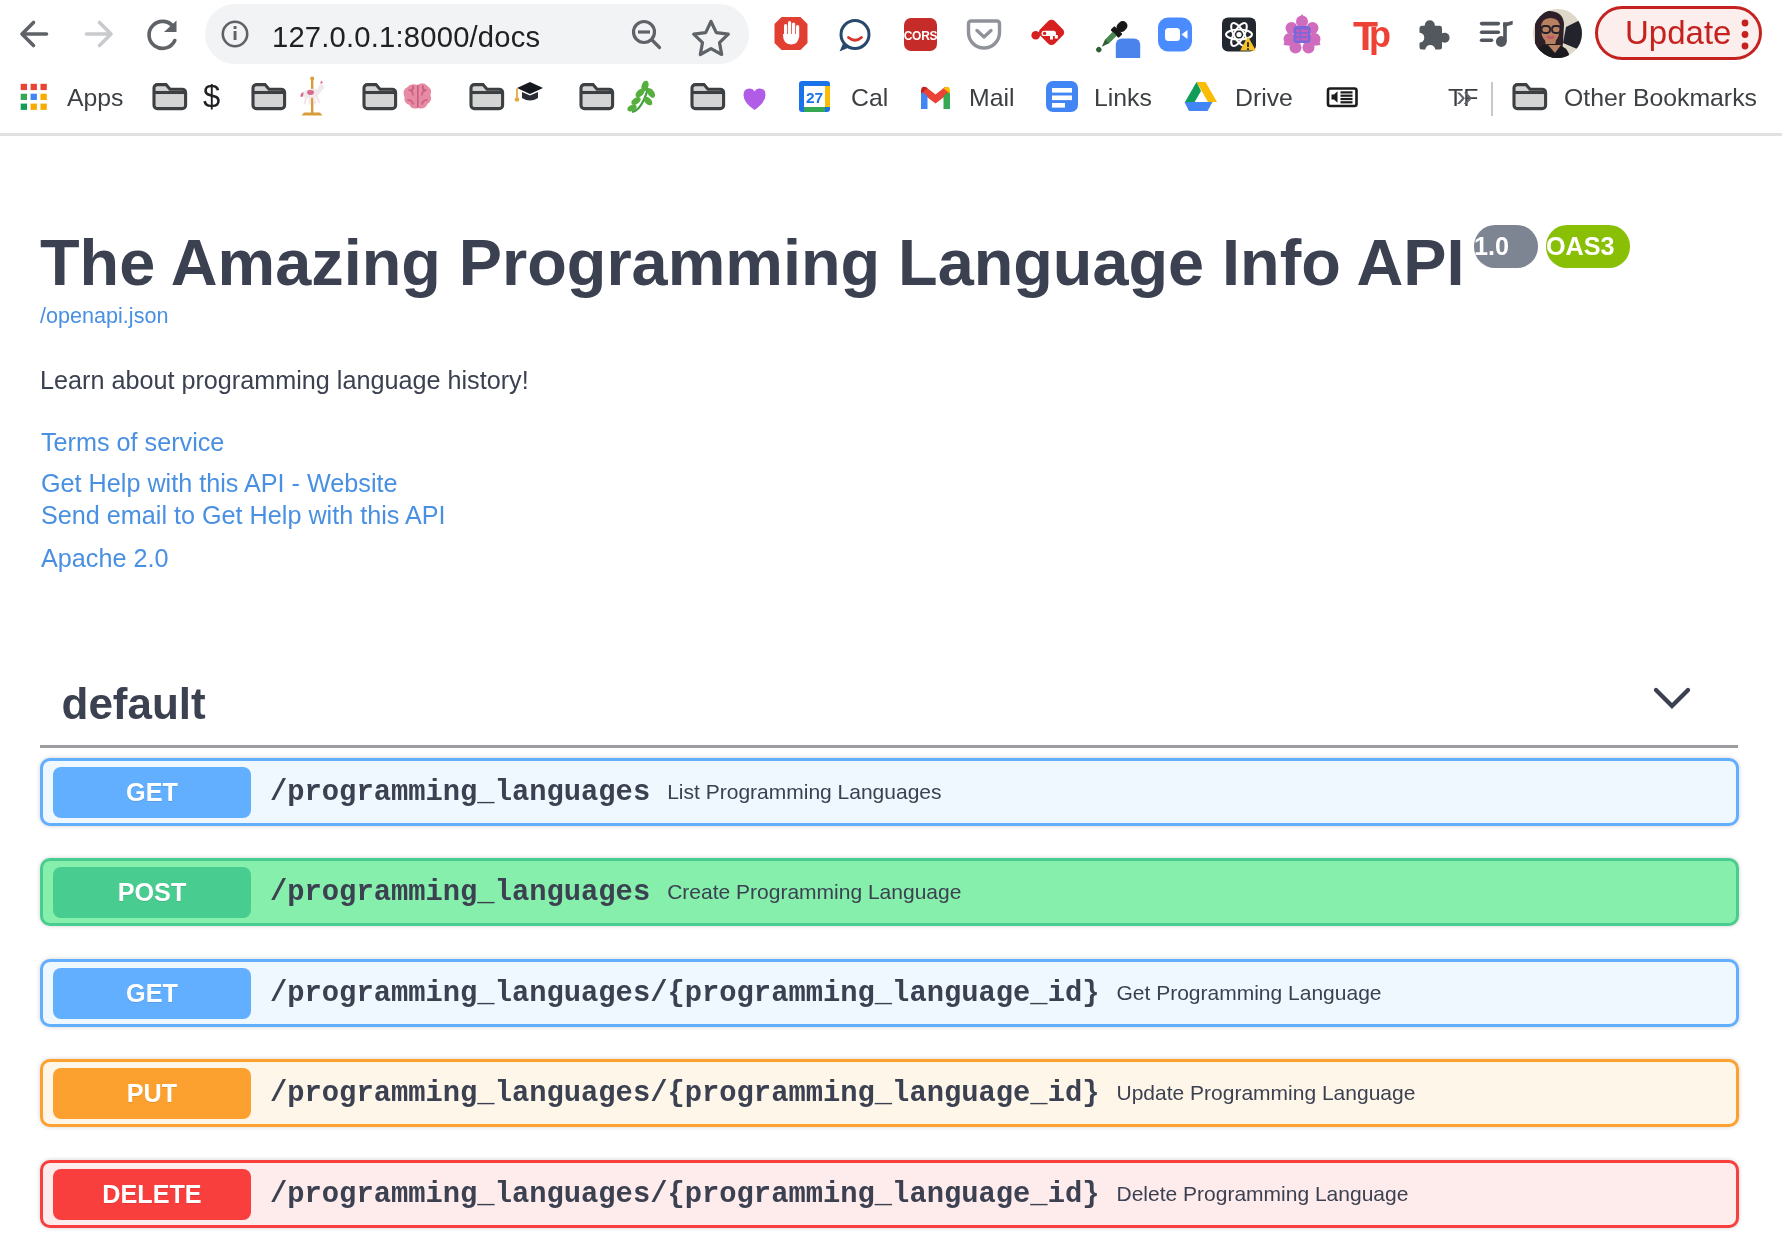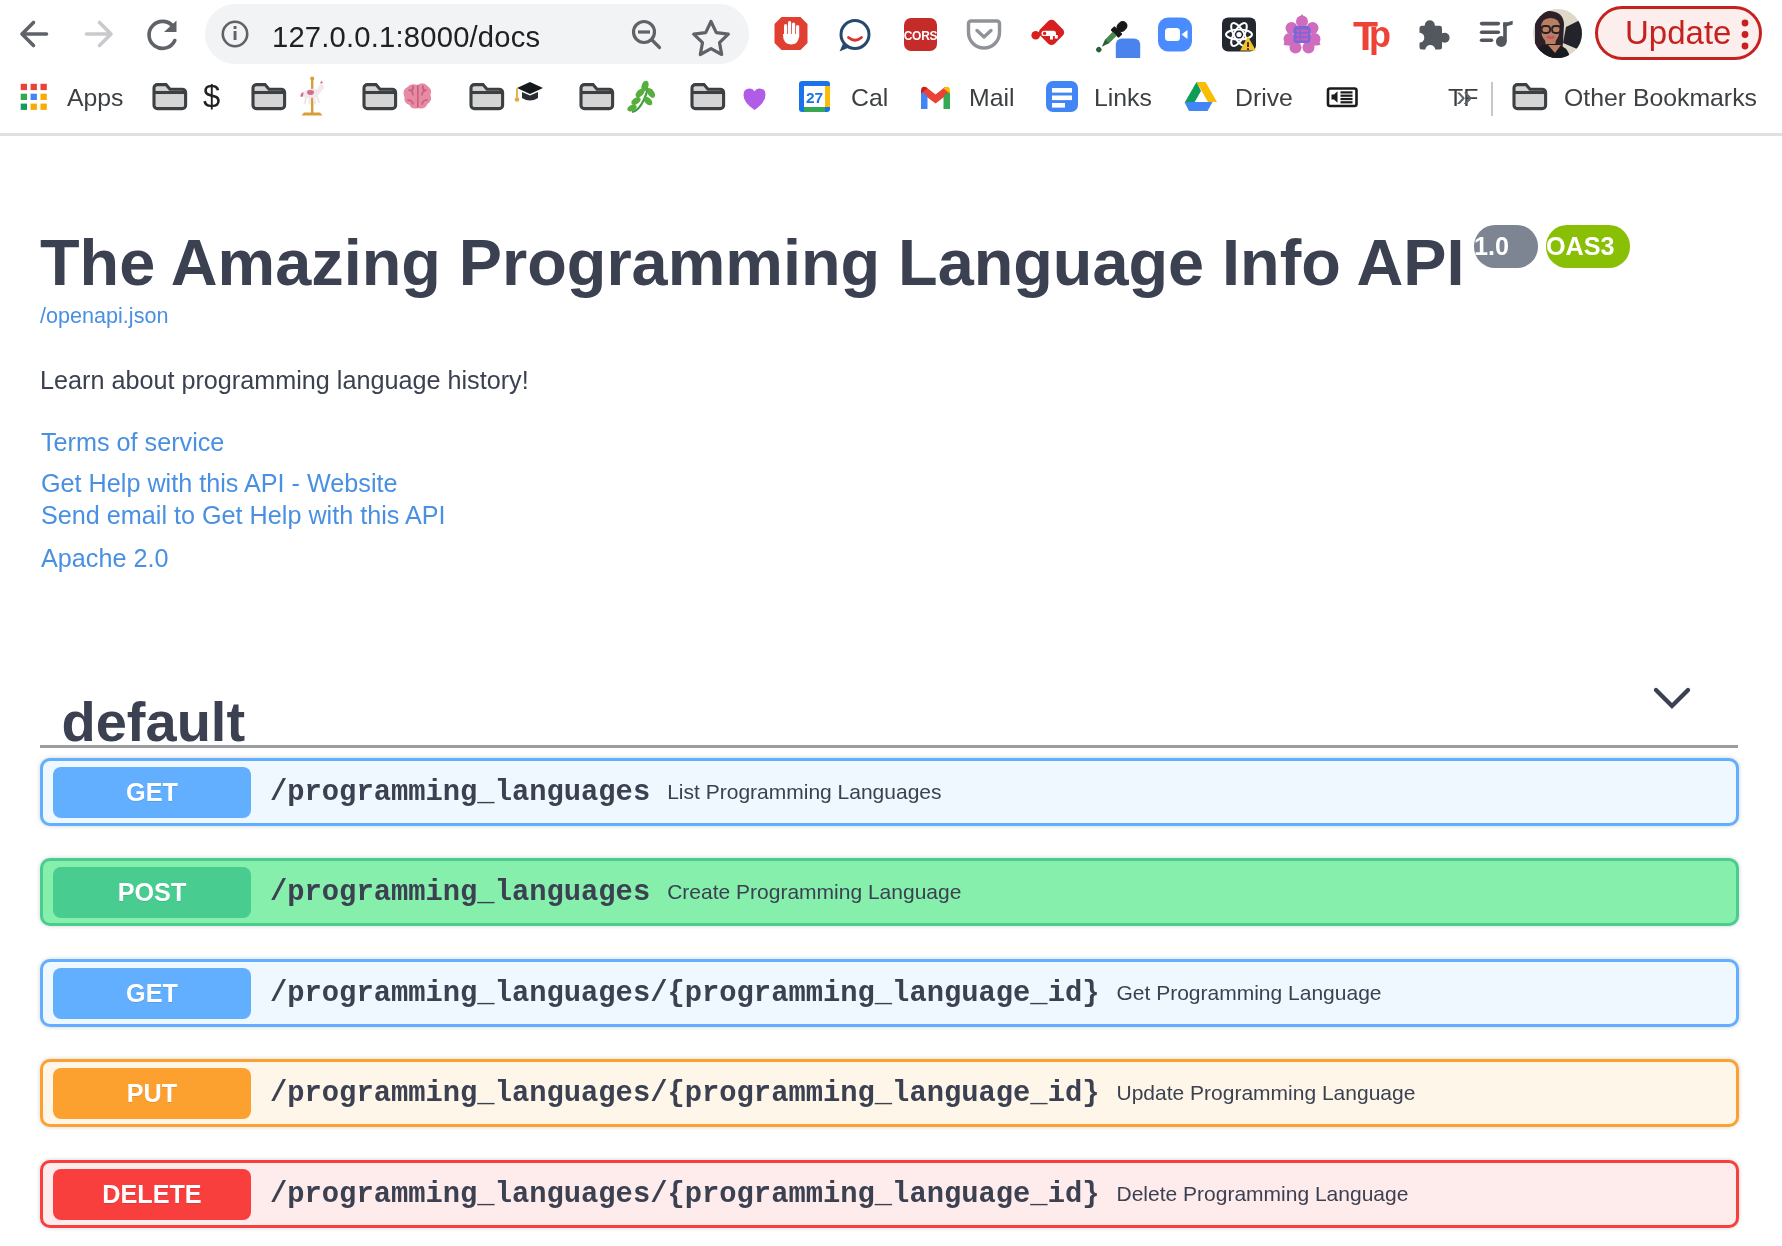--- a/index.html
+++ b/index.html
@@ -21,21 +21,21 @@
      font-size:25.2px; text-align:left; line-height:43px; }
   #badge10 { left:1474px; width:64px; background:#7d8492; }
   #badgeoas { left:1546px; width:84px; background:#89bf04; }
   #openapi { left:40px; top:304.7px; font-size:21.6px; color:#4990e2; line-height:21.6px; }
   #learn { left:40px; top:368px; font-size:25.2px; color:#3b4151; line-height:25.2px; }
   .blink { left:41px; font-size:25.2px; color:#4990e2; line-height:25.2px; }
   #tos { top:429.6px; }
   #gethelp { top:470.7px; }
   #sendemail { top:502.7px; }
   #apache { top:545.7px; }
-  #deftitle { left:61.5px; top:681.8px; font-size:56px; font-weight:bold; color:#3b4151; line-height:44px;margin-top:18px; }
+  #deftitle { left:61.5px; top:681.8px; font-size:44px; font-weight:bold; color:#3b4151; line-height:44px; }
   #defline { left:40px; top:745px; width:1698px; height:2.6px; background:#9b9da1; }
   
   .oprow { left:40px; width:1699px; height:68px; border-radius:10px; display:flex; align-items:center;
       box-shadow:0 0 4px rgba(0,0,0,.19); }
   .opbadge { width:198px; height:51px; border-radius:8px; margin-left:10px; flex:none;
       color:#fff; font-weight:bold; font-size:25.2px; text-align:center; line-height:51px;
       text-shadow:0 1px 0 rgba(0,0,0,.1); }
   .oppath { font-family:"Liberation Mono", monospace; font-weight:bold; font-size:28.8px;
       color:#3b4151; margin-left:19px; letter-spacing:0; }
   .opdesc { font-size:21px; color:#3b4151; margin-left:17px; }

